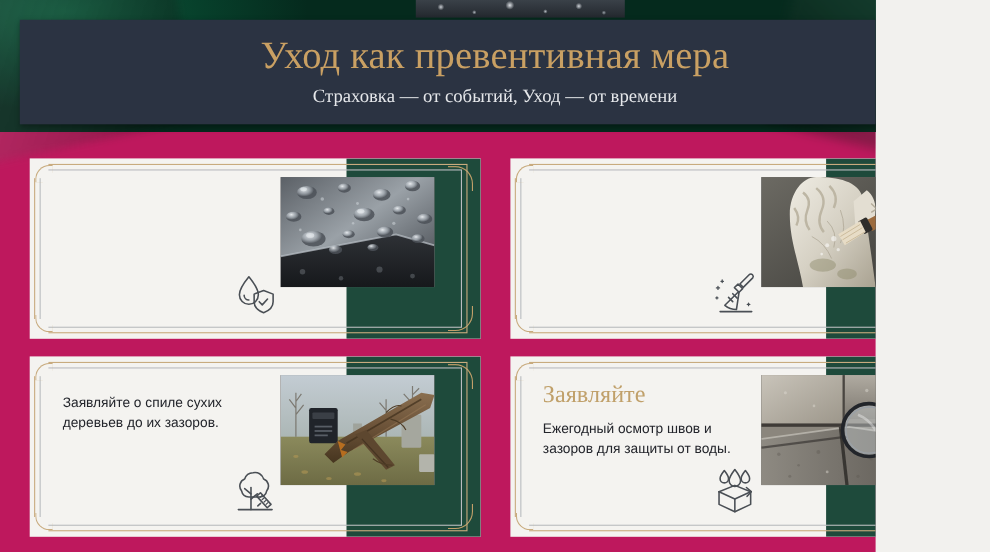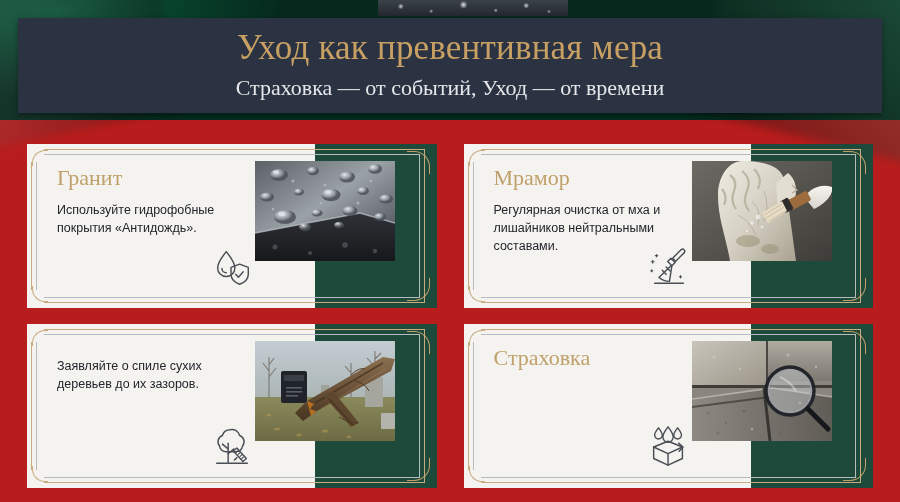--- a/index.html
+++ b/index.html
@@ -7,23 +7,23 @@
   body {
     width: 900px;
     height: 502px;
     overflow: hidden;
     font-family: "Liberation Sans", sans-serif;
     background: #f2f1ee;
   }
 
   .slide {
     position: relative;
-    width: 900px;
+    width: 796px;
     height: 502px;
-    background: #b91c1c;
+    background: #be185d;
     overflow: hidden;
   }
 
   
   .backdrop {
     position: absolute;
     left: 0; top: 0;
     width: 900px; height: 120px;
     background:
       radial-gradient(ellipse 220px 90px at 60px 10px, #0d5c3d 0%, #07402b 55%, #052a1d 100%),
@@ -77,21 +77,21 @@
     font-family: "Liberation Serif", "DejaVu Serif", serif;
     font-size: 35px;
     line-height: 1.05;
     color: #c9a063;
     letter-spacing: .2px;
     white-space: nowrap;
   }
   .header-sub {
     margin-top: 9px;
     font-family: "Liberation Serif", "DejaVu Serif", serif;
-    font-size: 22px;
+    font-size: 17px;
     color: #e5e7ea;
     white-space: nowrap;
   }
 
   
   .grid {
     position: absolute;
     left: 0; top: 124px;
     width: 900px; height: 378px;
     padding: 20px 27px 14px 27px;
@@ -238,24 +238,20 @@
       <div class="card-green"></div>
       <div class="card-body">
         <div class="frame frame-outer"></div>
         <div class="frame frame-inner"></div>
         <div class="notch tl"></div>
         <div class="notch bl"></div>
         <div class="corner-arc tl"></div>
         <div class="corner-arc bl"></div>
       </div>
 
-      <div class="card-content">
-        <div class="card-title">Гранит</div>
-        <div class="card-text">Используйте гидрофобные покрытия «Антидождь».</div>
-      </div>
 
       <div class="card-icon">
         <svg viewBox="0 0 48 48" fill="none" stroke="#4a4f55" stroke-width="1.5" stroke-linecap="round" stroke-linejoin="round">
           <path d="M18 8 C18 8 9 19 9 25 a9 9 0 0 0 18 0 C27 19 18 8 18 8 Z"></path>
           <path d="M13.5 25.5 a4.5 4.5 0 0 0 4.5 4.5"></path>
           <path d="M32 21 l9 3.4 v7.2 c0 5.2-4.2 8.6-9 10.4-4.8-1.8-9-5.2-9-10.4 v-7.2 Z"></path>
           <path d="M27.8 31.6 l2.9 3 5-5.6"></path>
         </svg>
       </div>
 
@@ -324,24 +320,20 @@
       <div class="card-green"></div>
       <div class="card-body">
         <div class="frame frame-outer"></div>
         <div class="frame frame-inner"></div>
         <div class="notch tl"></div>
         <div class="notch bl"></div>
         <div class="corner-arc tl"></div>
         <div class="corner-arc bl"></div>
       </div>
 
-      <div class="card-content">
-        <div class="card-title">Мрамор</div>
-        <div class="card-text">Регулярная очистка от мха и лишайников нейтральными составами.</div>
-      </div>
 
       <div class="card-icon">
         <svg viewBox="0 0 48 48" fill="none" stroke="#4a4f55" stroke-width="1.5" stroke-linecap="round" stroke-linejoin="round">
           <path d="M40 9 L31 18 l-3.2-3.2 9-9 a2.3 2.3 0 0 1 3.2 3.2 Z"></path>
           <path d="M30.4 19.2 L26 14.8 l-3.4 3.4 4.4 4.4 Z"></path>
           <path d="M26 22.6 L13.5 35 a18 18 0 0 0 11 4 L27 22.6 Z"></path>
           <path d="M17 27.5 l4 4 M21 24 l4.2 4.2"></path>
           <path d="M9 41 h30"></path>
           <g stroke-width="1.2">
             <path d="M7 17 v3 M5.5 18.5 h3"></path>
@@ -513,21 +505,22 @@
       <div class="card-body">
         <div class="frame frame-outer"></div>
         <div class="frame frame-inner"></div>
         <div class="notch tl"></div>
         <div class="notch bl"></div>
         <div class="corner-arc tl"></div>
         <div class="corner-arc bl"></div>
       </div>
 
       <div class="card-content">
-        <div class="card-title">Страховка</div>
+        <div class="card-title">Заявляйте</div>
+        <div class="card-text">Ежегодный осмотр швов и зазоров для защиты от воды.</div>
       </div>
 
       <div class="card-icon">
         <svg viewBox="0 0 48 48" fill="none" stroke="#4a4f55" stroke-width="1.5" stroke-linecap="round" stroke-linejoin="round">
           <path d="M13 4 c0 0-4 5-4 7.6 a4 4 0 0 0 8 0 C17 9 13 4 13 4 Z"></path>
           <path d="M33 4 c0 0-4 5-4 7.6 a4 4 0 0 0 8 0 C37 9 33 4 33 4 Z"></path>
           <path d="M23 3 c0 0-5.4 7-5.4 10.6 a5.4 5.4 0 0 0 10.8 0 C28.4 10 23 3 23 3 Z"></path>
           <path d="M8 24 L23 18 L38 24"></path>
           <path d="M34 20 l4.6 4 -4 4.4"></path>
           <path d="M8 24 v12 l15 7 15-7 V24"></path>

